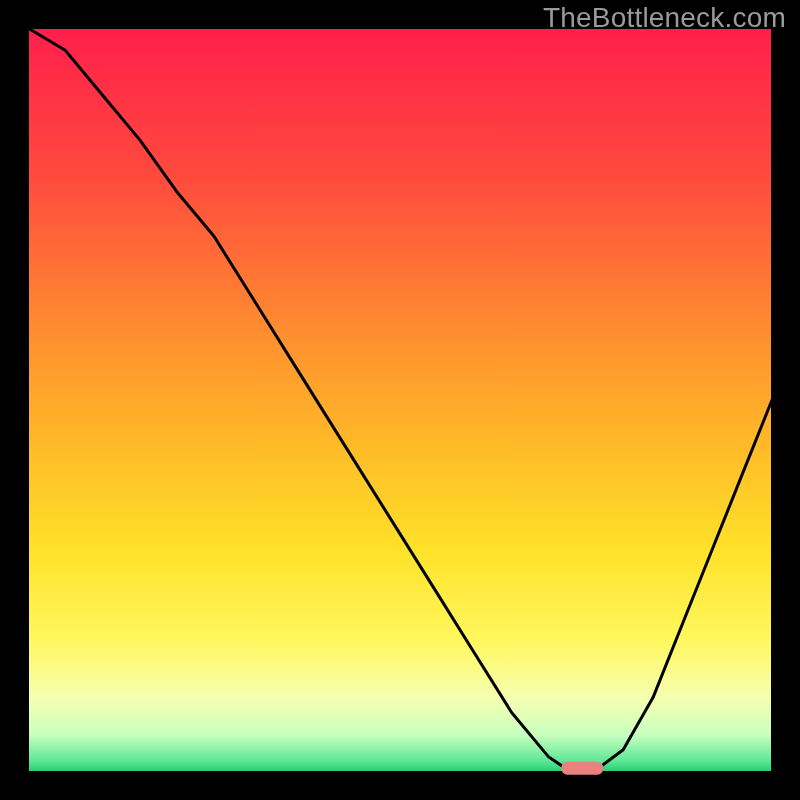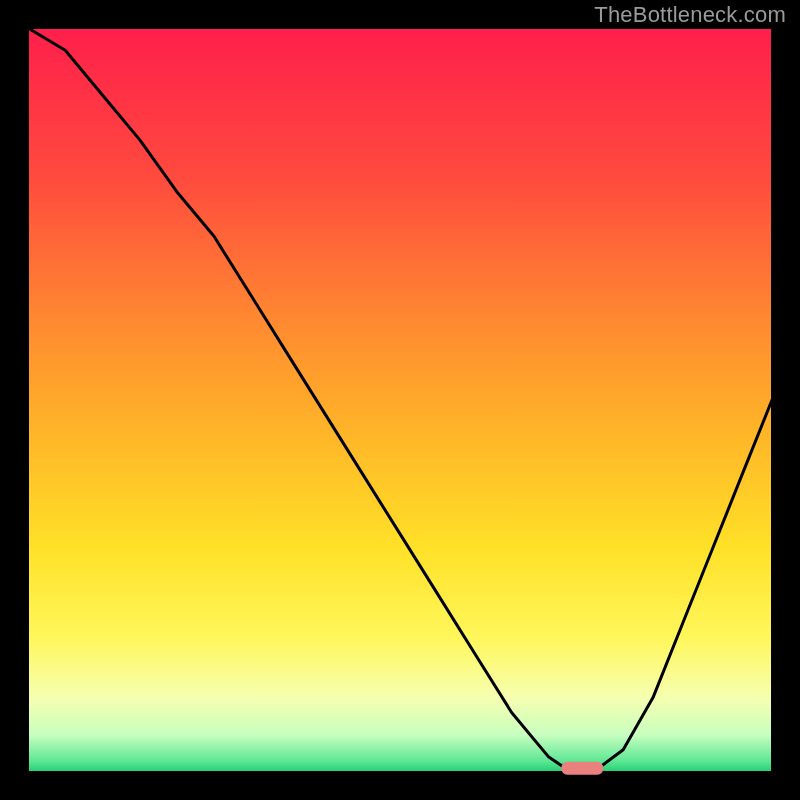--- a/index.html
+++ b/index.html
@@ -15,21 +15,21 @@
     width: 800px;
     height: 800px;
     background: #000;
   }
   .watermark {
     position: absolute;
     top: 2px;
     right: 14px;
     color: #9a9a9a;
     font-family: Arial, Helvetica, sans-serif;
-    font-size: 22px;
+    font-size: 28px;
     letter-spacing: 0.2px;
   }
   svg {
     position: absolute;
     left: 0;
     top: 0;
   }
 </style>
 </head>
 <body>

